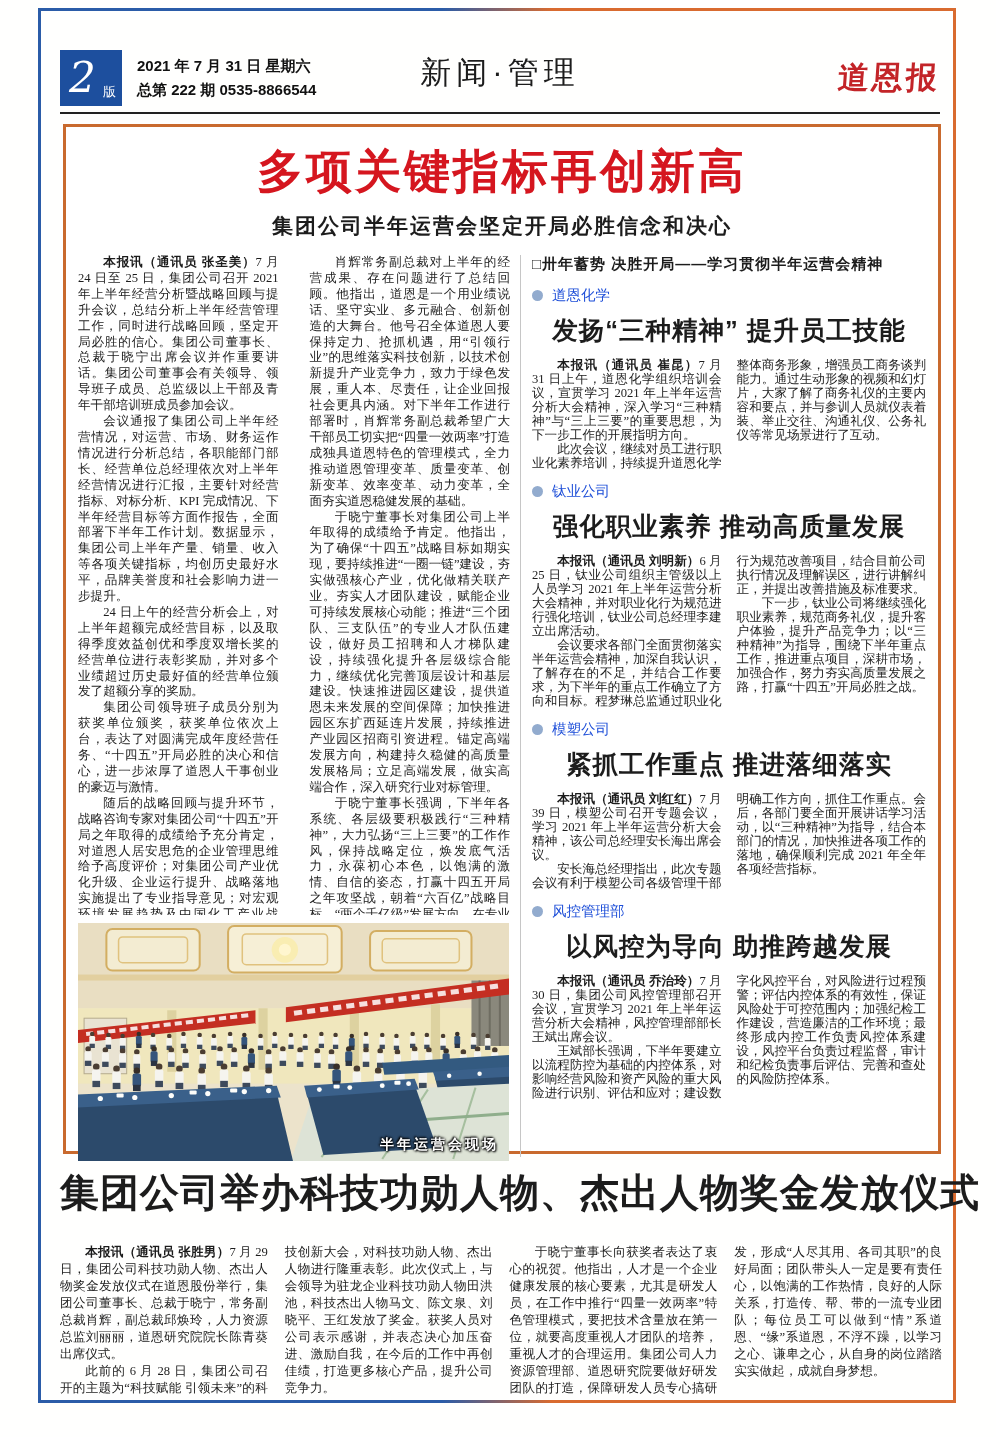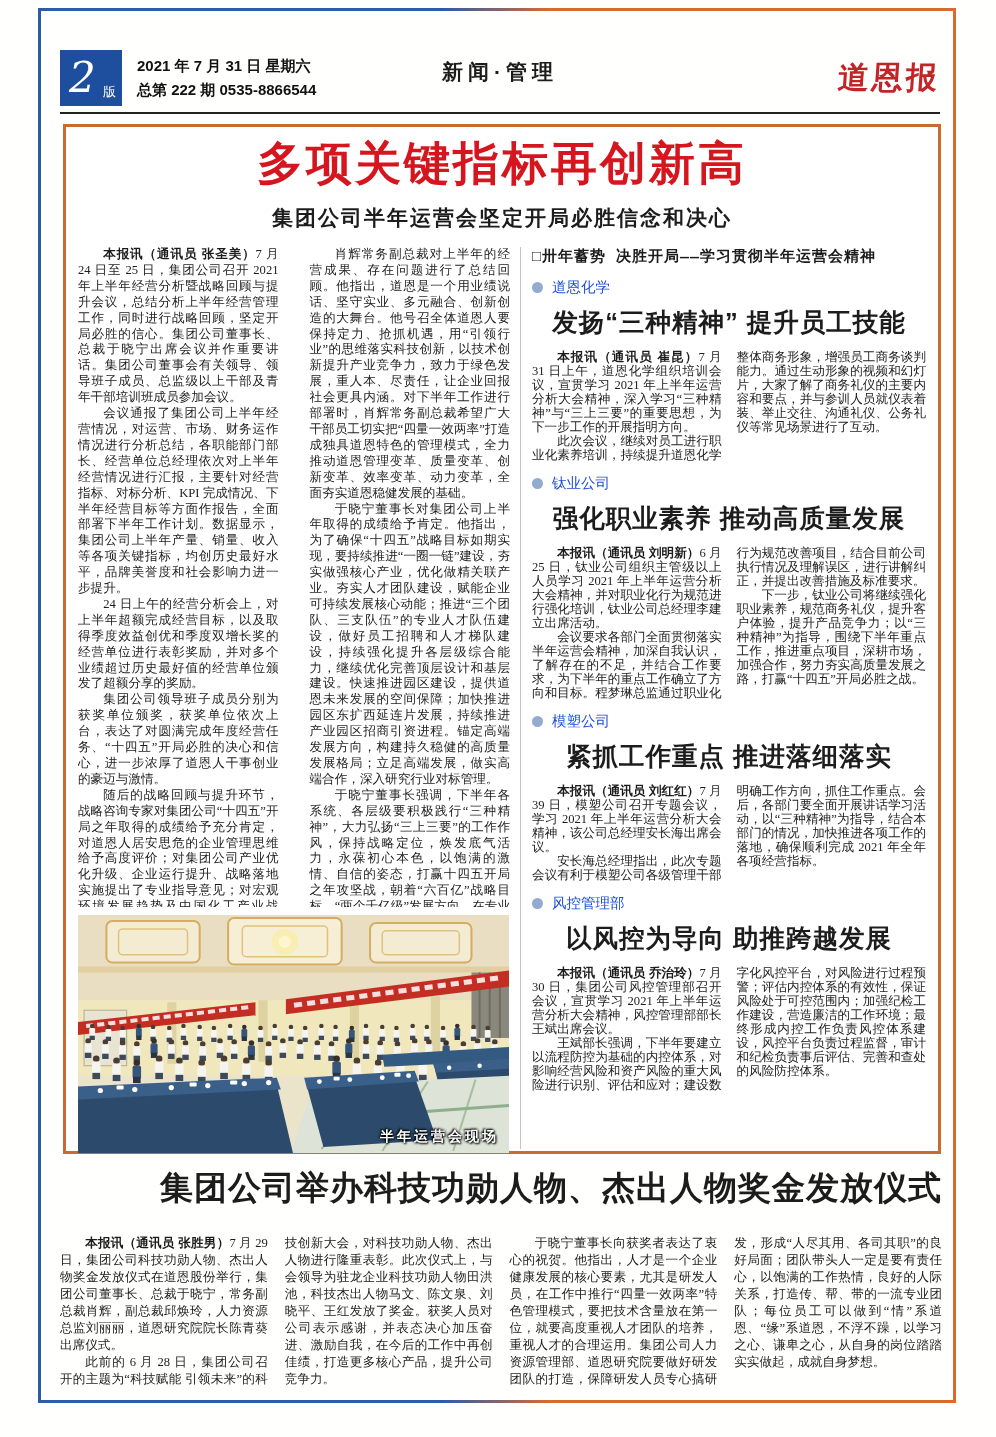--- a/index.html
+++ b/index.html
@@ -15,55 +15,55 @@
              background:linear-gradient(90deg,#2b5ca8 0 44%,#d96b2f 56% 100%)}
   
   .hdr{position:absolute;left:60px;right:56px;top:48px;height:60px;display:flex;align-items:center}
   .badge{position:relative;width:62px;height:56px;background:#1d4f9e;flex:0 0 auto}
   .badge .num{position:absolute;left:9px;top:0;color:#fff;font-size:42px;font-style:italic;
               font-family:"DejaVu Serif",serif;line-height:56px}
   .badge .ban{position:absolute;right:6px;bottom:5px;color:#fff;font-size:13px;
               font-family:"Liberation Sans",sans-serif}
   .dates{margin-left:15px;font-family:"Liberation Sans",sans-serif;font-size:15px;font-weight:700;
          line-height:1.6;color:#111}
-  .sect{position:absolute;left:50%;top:10px;transform:translateX(-50%);font-size:21px;font-weight:700;
+  .sect{position:absolute;left:50%;top:4px;transform:translateX(-50%);font-size:31px;font-weight:400;
         font-family:"Liberation Sans",sans-serif;letter-spacing:5px;white-space:nowrap}
   .masthead{margin-left:auto;color:#c32428;font-size:31px;font-weight:900;
             font-family:"DejaVu Serif",serif;letter-spacing:3px;transform:skewX(-4deg)}
   .hdr-rule{position:absolute;left:60px;right:56px;top:112px;height:2px;background:#222}
   
   .main-box{position:absolute;left:63px;top:124px;width:878px;height:1030px;border:3px solid #c96a2e;
-            background:#fff;padding:0 12px 0 12px}
+            background:#fff;padding:8px 12px 0 12px}
   .m-head{color:#d5161f;font-family:"Liberation Sans",sans-serif;font-weight:900;font-size:46px;
           text-align:center;letter-spacing:3px;margin-top:6px}
   .m-sub{text-align:center;font-size:21px;font-weight:700;margin-top:9px;letter-spacing:2px}
   .content{display:flex;margin-top:15px;align-items:stretch}
   .left-zone{width:432px;flex:0 0 auto;display:flex;flex-direction:column}
   .tcols{display:flex;gap:31px;height:660px;overflow:hidden}
   .tcol{width:209px;font-size:12.6px;line-height:15.9px;text-align:justify}
   p.para{text-indent:2em}
   .lead{font-weight:700;font-family:"Liberation Sans",sans-serif}
   .photo{position:relative;width:431px;height:238px;margin-top:8px;background:#c2410c;overflow:hidden}
   .photo svg{display:block;width:100%;height:100%}
   .caption{position:absolute;right:10px;bottom:7px;color:#fff;font-size:14px;font-weight:700;
            font-family:"Liberation Sans",sans-serif;letter-spacing:3px;
            text-shadow:0 0 3px #000,1px 1px 2px #000,-1px -1px 2px #000}
   .vdiv{width:1px;background:#c6c6c6;margin:0 11px 4px 10px;flex:0 0 auto}
   .rzone{flex:1;min-width:0}
-  .kicker{font-family:Liberation Mono, monospace;font-weight:700;font-size:15px;margin:0 0 8px;
+  .kicker{font-family:Liberation Sans, sans-serif;font-weight:700;font-size:15px;margin:0 0 8px;
           letter-spacing:1px}
   .tagrow{display:flex;align-items:center;gap:9px;font-family:"Liberation Sans",sans-serif;
           font-size:14.5px;margin:12px 0 0;color:#1d4ed8}
   .dot{width:11px;height:11px;border-radius:50%;background:#92abce;flex:0 0 auto}
   .a-head{font-family:"Liberation Sans",sans-serif;font-weight:900;font-size:25.5px;text-align:center;
           margin:8px 0 10px;letter-spacing:1px;white-space:nowrap}
   .a-body{column-count:2;column-gap:15px;font-size:12.6px;line-height:14px;text-align:justify}
   
   .bottom{position:absolute;left:60px;right:54px;top:1166px}
-  .b-head{font-family:"Liberation Sans",sans-serif;font-weight:900;font-size:33px;text-align:right;
+  .b-head{font-family:"Liberation Sans",sans-serif;font-weight:900;font-size:39px;text-align:right;
           letter-spacing:1px;white-space:nowrap}
   .b-body{margin-top:24px;column-count:4;column-gap:17px;font-size:12.6px;line-height:17px;
           text-align:justify;height:160px;overflow:hidden}
 </style>
 </head>
 <body>
 
 <div class="page">
   <div class="frame-left"></div>
   <div class="frame-right"></div>

